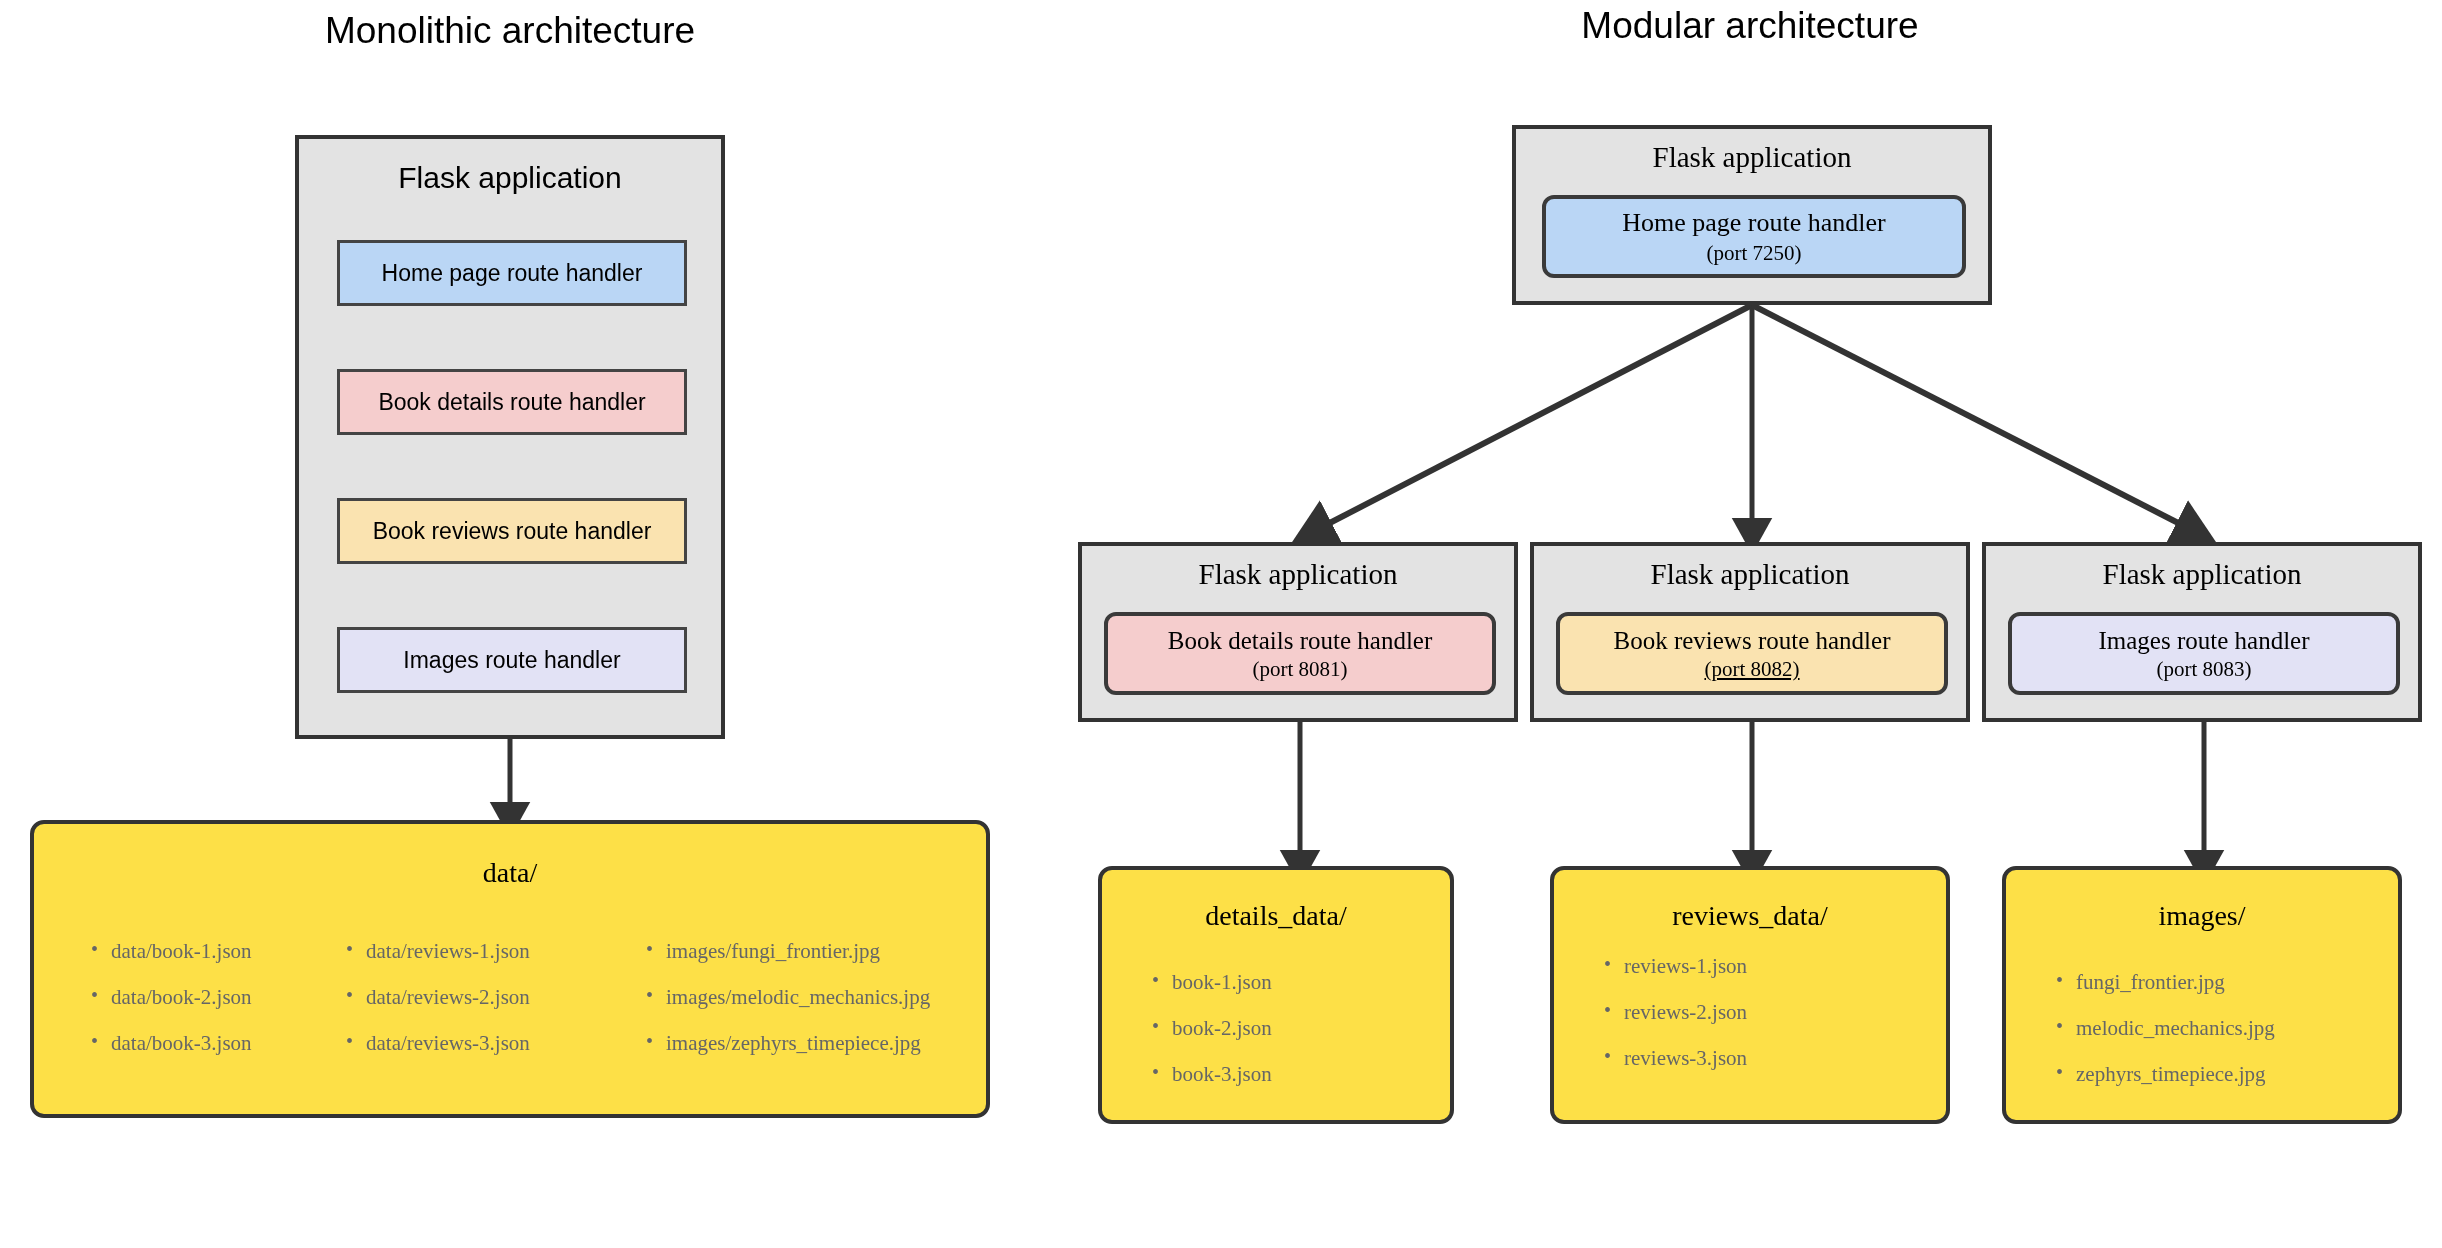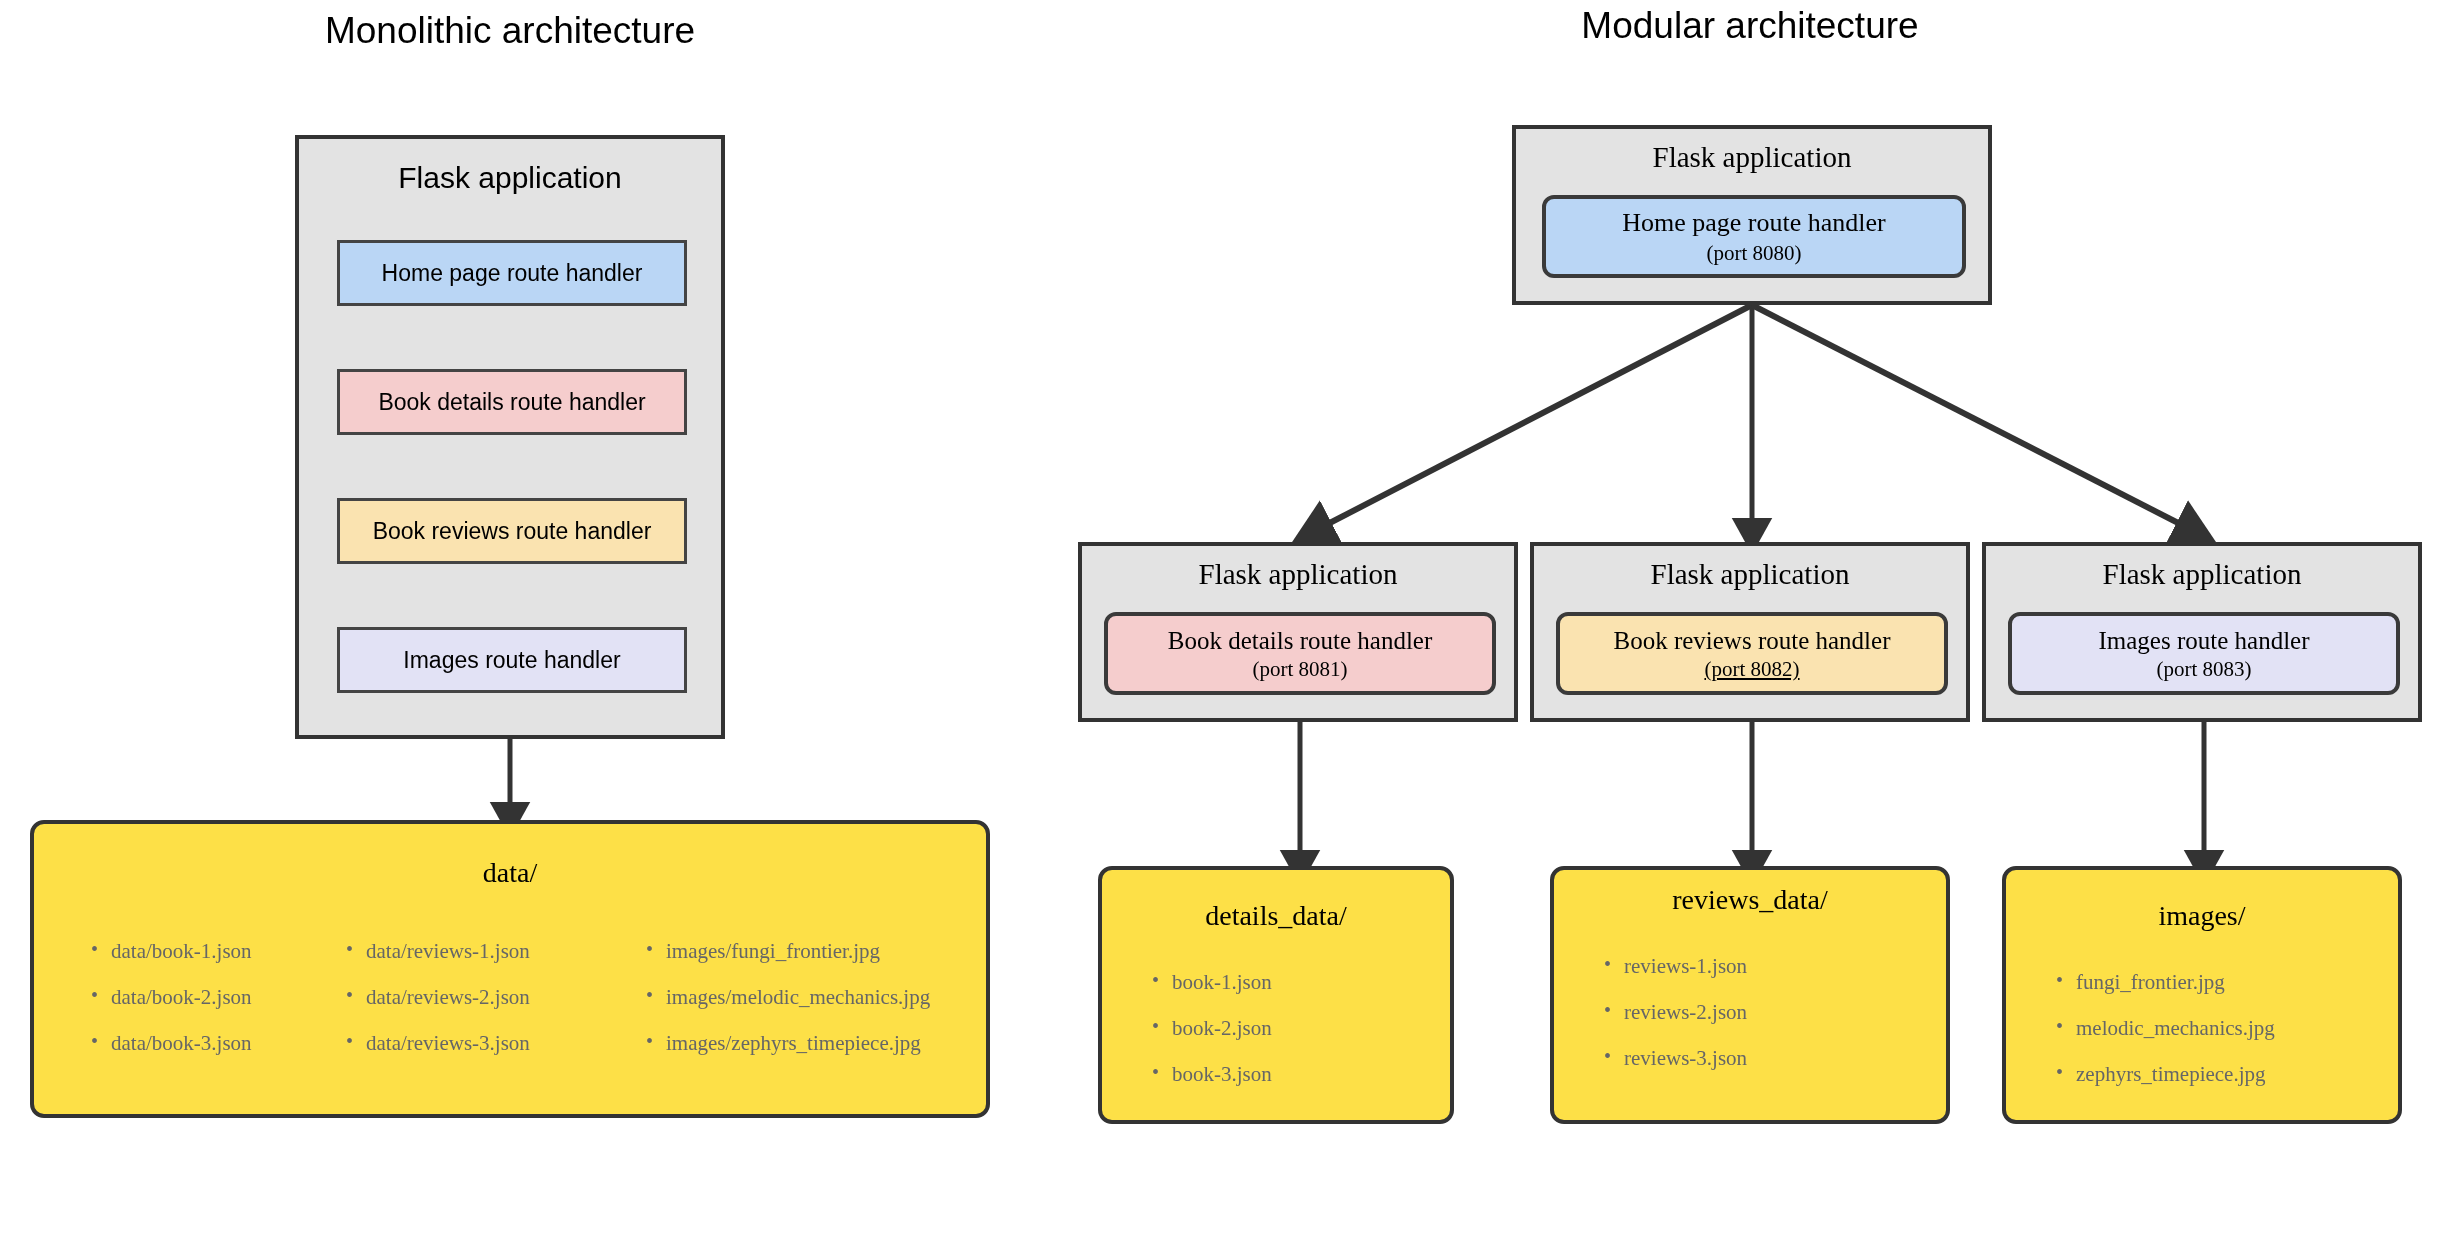--- a/index.html
+++ b/index.html
@@ -109,21 +109,21 @@
     <li>images/zephyrs_timepiece.jpg</li>
   </ul>
 </div>
 
 <div class="abs diagram-title" style="left:1450px;top:5px;width:600px;">Modular architecture</div>
 
 <div class="abs app-box" style="left:1512px;top:125px;width:480px;height:180px;">
   <div class="app-label-serif" style="margin-top:12px;">Flask application</div>
   <div class="abs chip chip-round" style="left:26px;top:66px;width:424px;height:83px;background:#bad6f5;flex-direction:column;">
     <span class="serif" style="font-size:26px;">Home page route handler</span>
-    <span class="serif port" style="font-size:21px;">(port 8080)</span>
+    <span class="serif port" style="font-size:21px;">(port 7250)</span>
   </div>
 </div>
 
 <div class="abs app-box" style="left:1078px;top:542px;width:440px;height:180px;">
   <div class="app-label-serif" style="margin-top:12px;">Flask application</div>
   <div class="abs chip chip-round" style="left:22px;top:66px;width:392px;height:83px;background:#f5cdcd;flex-direction:column;">
     <span class="serif" style="font-size:25px;">Book details route handler</span>
     <span class="serif port" style="font-size:21px;">(port 8081)</span>
   </div>
 </div>
@@ -147,21 +147,21 @@
 <div class="abs store-box" style="left:1098px;top:866px;width:356px;height:258px;">
   <div class="store-title" style="margin-top:30px;">details_data/</div>
   <ul class="file-list abs" style="left:48px;top:100px;text-align:center;">
     <li>book-1.json</li>
     <li>book-2.json</li>
     <li>book-3.json</li>
   </ul>
 </div>
 
 <div class="abs store-box" style="left:1550px;top:866px;width:400px;height:258px;">
-  <div class="store-title" style="margin-top:14px;">reviews_data/</div>
+  <div class="store-title" style="margin-top:30px;">reviews_data/</div>
   <ul class="file-list abs" style="left:48px;top:84px;">
     <li>reviews-1.json</li>
     <li>reviews-2.json</li>
     <li>reviews-3.json</li>
   </ul>
 </div>
 
 <div class="abs store-box" style="left:2002px;top:866px;width:400px;height:258px;">
   <div class="store-title" style="margin-top:30px;">images/</div>
   <ul class="file-list abs" style="left:48px;top:100px;">

